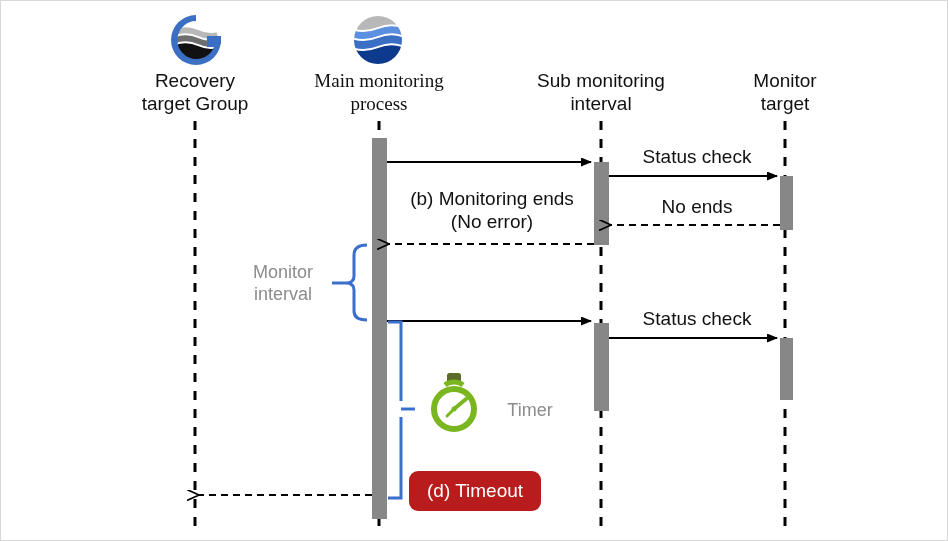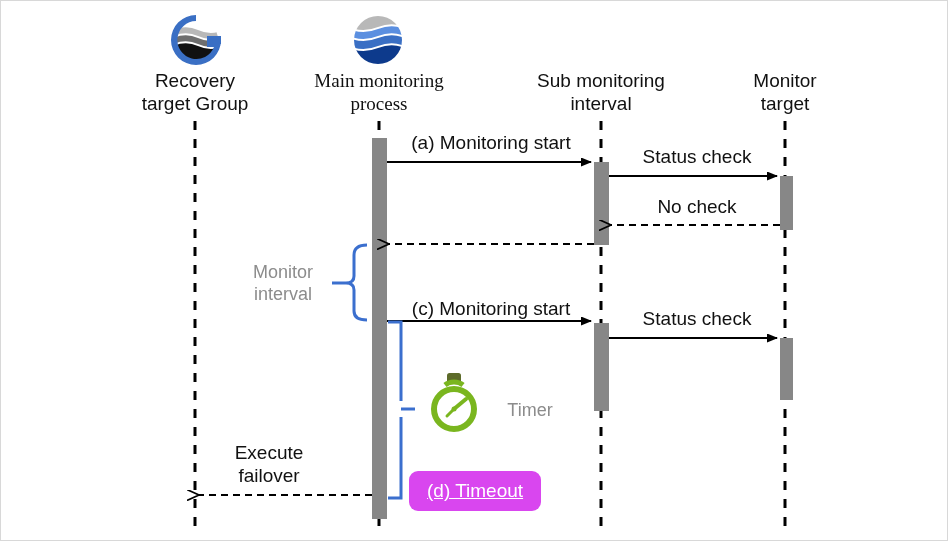--- a/index.html
+++ b/index.html
@@ -45,27 +45,26 @@
   .soft-label {
     position: absolute;
     text-align: center;
     font-size: 18px;
     color: #8c8c8c;
     line-height: 22px;
     white-space: pre-line;
   }
   .badge {
     position: absolute;
-    background: #d946ef;
+    background: #b91c1c;
     color: #ffffff;
     font-size: 19px;
     border-radius: 9px;
     padding: 9px 18px;
     white-space: nowrap;
-    text-decoration: underline;
   }
   .icon-wrap {
     position: absolute;
   }
 </style>
 </head>
 <body>
 
 <div id="canvas">
 
@@ -152,33 +151,31 @@
     <line x1="371" y1="494" x2="198" y2="494" stroke="#000000" stroke-width="1.8" stroke-dasharray="7,5" marker-end="url(#arrowOpenL)"></line>
 
     <path d="M366,244 q-13,0 -13,10 L353,275 q0,7 -8,7 q8,0 8,7 L353,310 q0,9 13,9" fill="none" stroke="#3b6fce" stroke-width="3"></path>
     <line x1="331" y1="282" x2="345" y2="282" stroke="#3b6fce" stroke-width="3"></line>
 
     <path d="M387,321 L400,321 L400,400" fill="none" stroke="#3b6fce" stroke-width="3"></path>
     <path d="M400,416 L400,497 L387,497" fill="none" stroke="#3b6fce" stroke-width="3"></path>
     <line x1="400" y1="408" x2="414" y2="408" stroke="#3b6fce" stroke-width="3"></line>
   </svg>
 
-  <div class="msg" style="left:390px; top:130px; width:200px;">(a) Monitoring start</div>
 
   <div class="msg" style="left:612px; top:144px; width:168px;">Status check</div>
 
-  <div class="msg" style="left:612px; top:194px; width:168px;">No check</div>
+  <div class="msg" style="left:612px; top:194px; width:168px;">No ends</div>
 
+  <div class="msg" style="left:390px; top:186px; width:202px;">(b) Monitoring ends
+(No error)</div>
 
-  <div class="msg" style="left:390px; top:296px; width:200px;">(c) Monitoring start</div>
 
   <div class="msg" style="left:612px; top:306px; width:168px;">Status check</div>
 
-  <div class="msg" style="left:188px; top:440px; width:160px;">Execute
-failover</div>
 
   <div class="soft-label" style="left:232px; top:260px; width:100px;">Monitor
 interval</div>
 
   <div class="icon-wrap" style="left:424px; top:370px;">
     <svg width="58" height="62" viewBox="0 0 58 62">
       <rect x="22" y="2" width="14" height="10" rx="2.5" fill="#5d6b2a"></rect>
       <path d="M20 14 a12 9 0 0 1 18 0" fill="none" stroke="#7ab61f" stroke-width="5"></path>
       <circle cx="29" cy="38" r="20" fill="none" stroke="#7ab61f" stroke-width="6"></circle>
       <circle cx="29" cy="38" r="15" fill="#ffffff"></circle>

